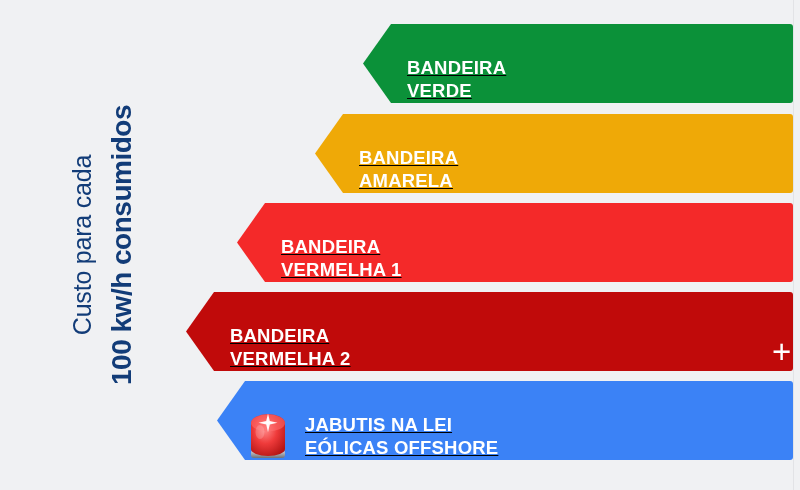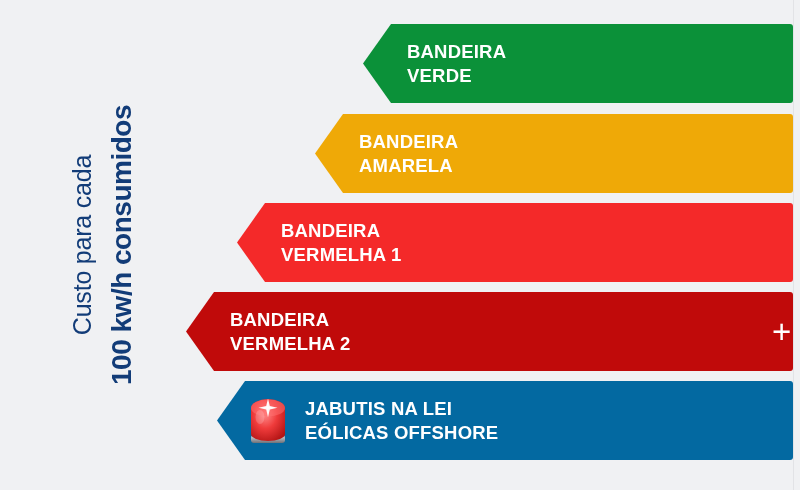--- a/index.html
+++ b/index.html
@@ -63,24 +63,25 @@
     position: absolute;
     right: 7px;
     height: 79px;
     display: flex;
     align-items: center;
     clip-path: polygon(28px 0, 100% 0, 100% 100%, 28px 100%, 0 50%);
     border-radius: 3px;
   }
   .bar-inner {
     display: flex;
-    align-items: center;
+    align-items: flex-end;
     width: 100%;
     height: 100%;
     padding-left: 44px;
+    text-decoration: underline;
   }
   .bar-label {
     color: #ffffff;
     font-weight: 700;
     font-size: 18.5px;
     letter-spacing: 0.2px;
     line-height: 1.28;
     text-transform: uppercase;
     white-space: pre-line;
     flex: 0 0 auto;
@@ -160,21 +161,21 @@
   </div>
 
   <div class="bar" id="bar-vermelha2" style="background: rgb(192, 10, 10);">
     <div class="bar-inner">
       <div class="bar-label">BANDEIRA
 VERMELHA 2</div>
       <div class="bar-price">+ R$ 7,87</div>
     </div>
   </div>
 
-  <div class="bar" id="bar-jabutis" style="background: #0369a1;">
+  <div class="bar" id="bar-jabutis" style="background: #3b82f6;">
     <div class="bar-inner">
       <span class="siren-icon">
         <svg viewBox="0 0 42 48" width="42" height="48" aria-hidden="true">
           <defs>
             <radialGradient id="sirenGlass" cx="42%" cy="36%" r="72%">
               <stop offset="0%" stop-color="#ff8a8a"></stop>
               <stop offset="48%" stop-color="#ef3b3b"></stop>
               <stop offset="100%" stop-color="#b31414"></stop>
             </radialGradient>
             <linearGradient id="sirenBase" x1="0" y1="0" x2="0" y2="1">

